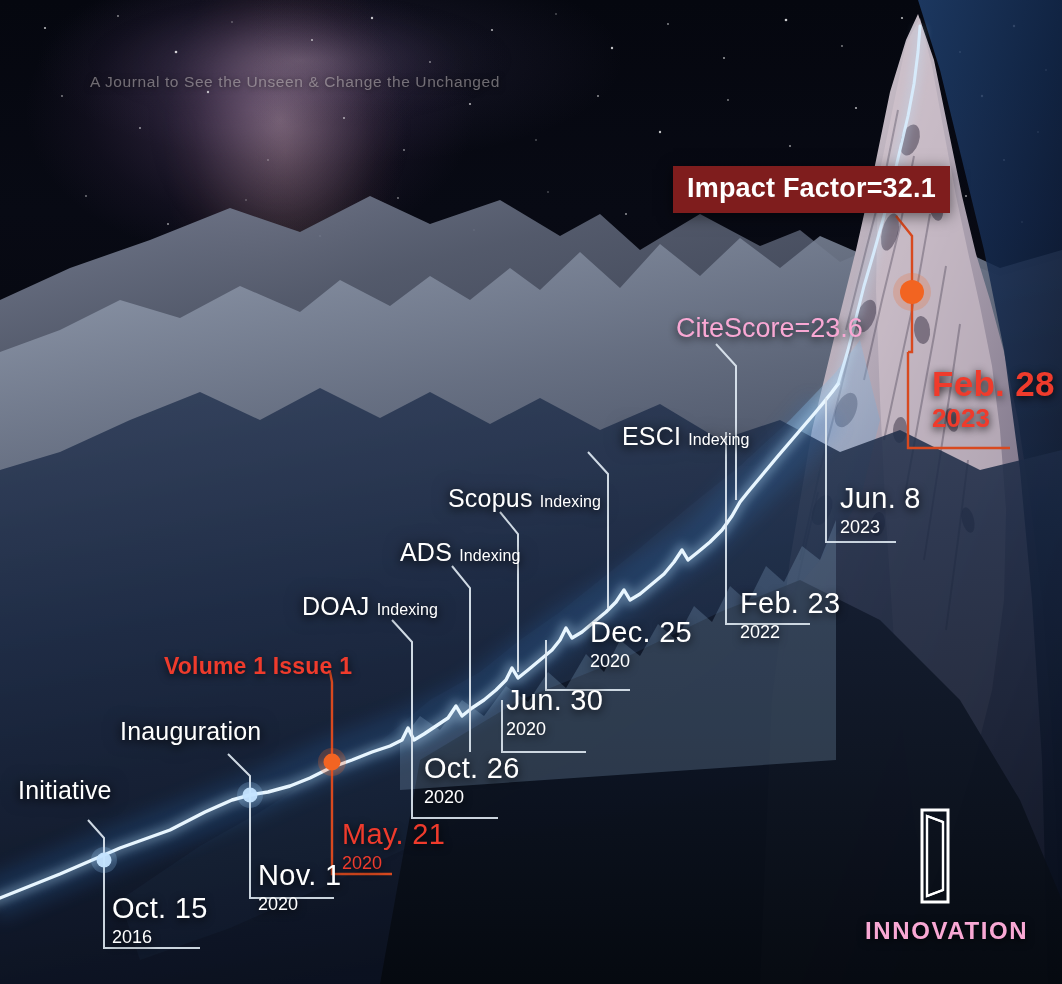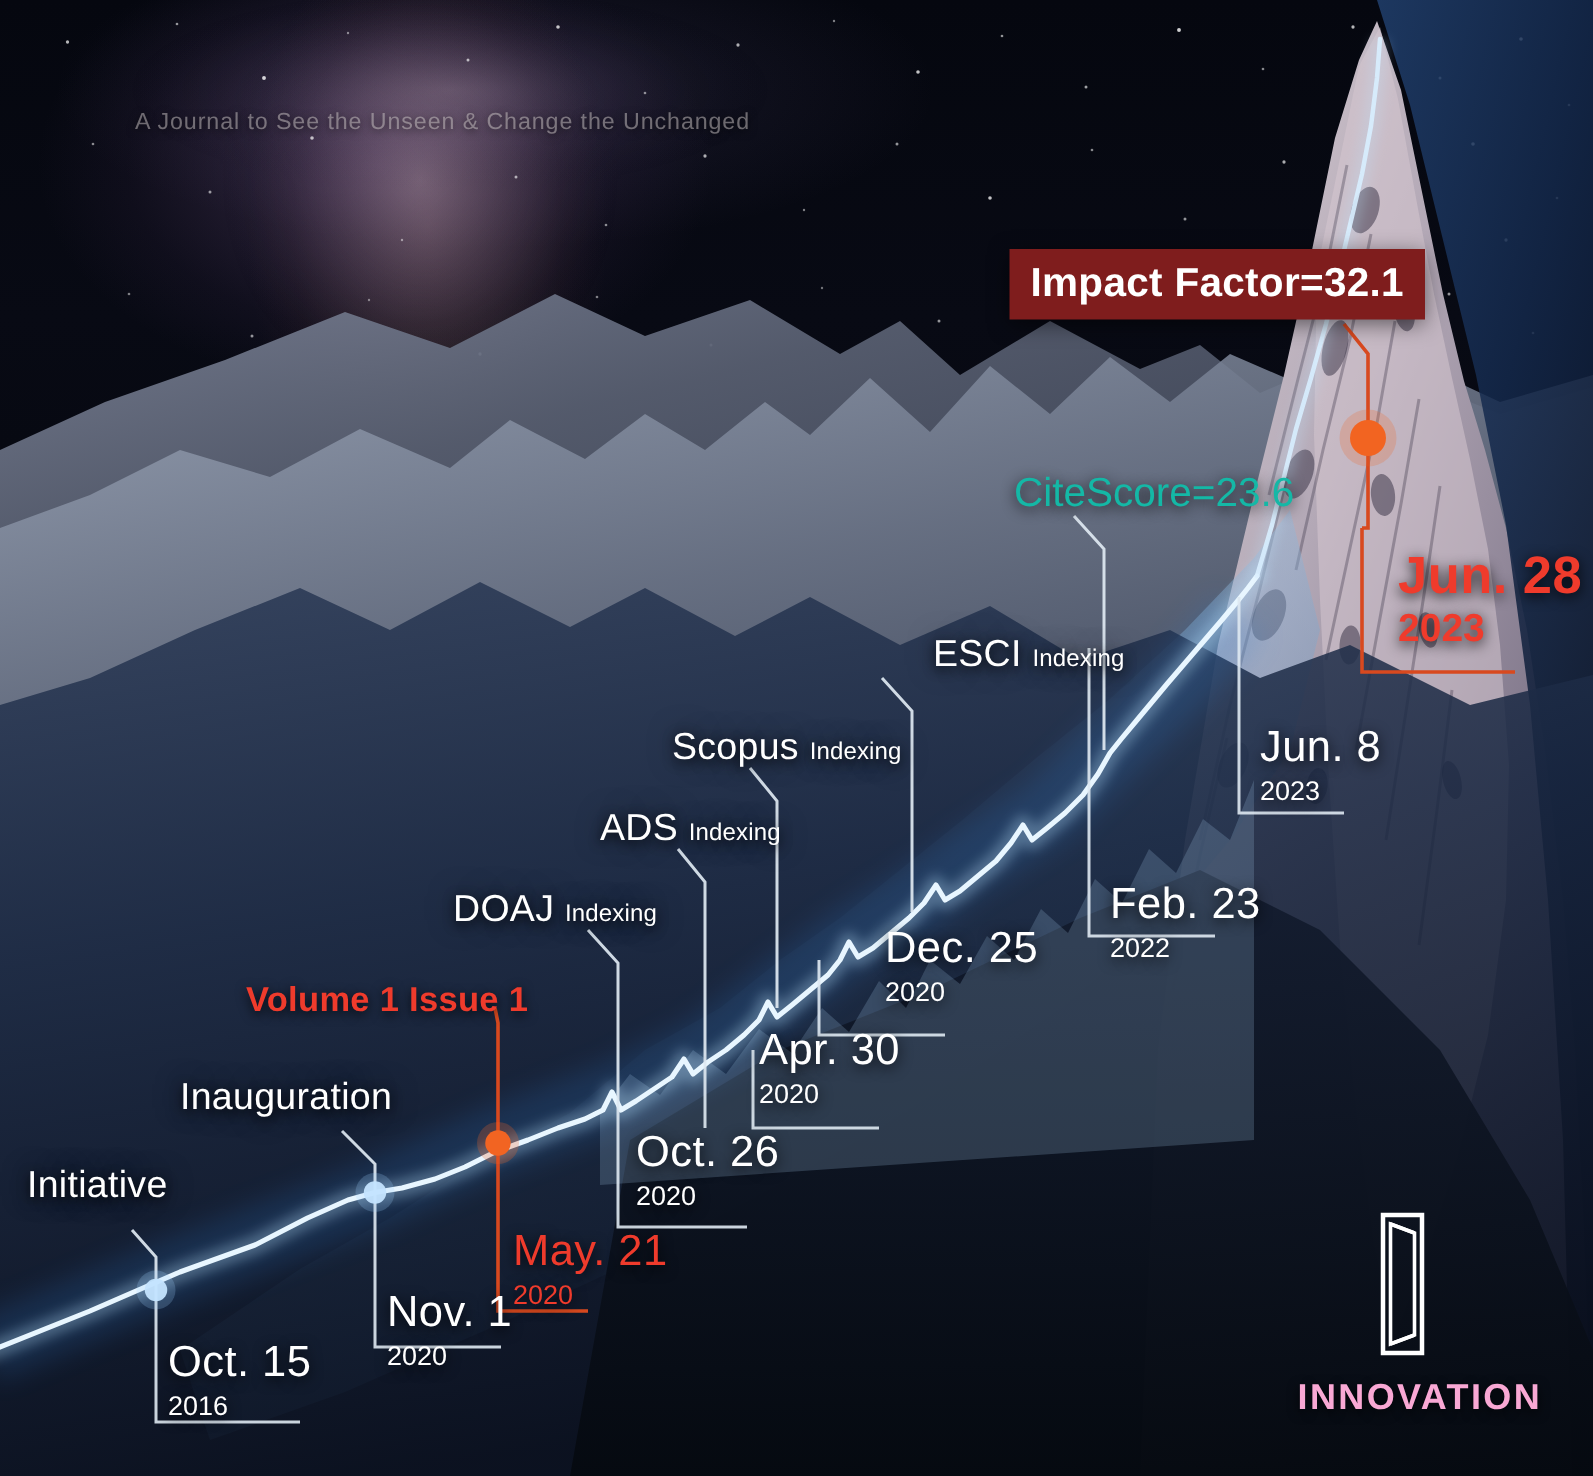--- a/index.html
+++ b/index.html
@@ -48,21 +48,21 @@
 
   
   .ms{
     color:#ffffff;font-size:25px;font-weight:400;letter-spacing:.2px;
     text-shadow:0 2px 8px rgba(0,0,0,.85),0 0 18px rgba(0,0,0,.6);
   }
   .ms .sm{font-size:16px;font-weight:400;letter-spacing:.1px;}
 
   
   .metric{
-    color:#14b8a6;font-size:27px;font-weight:400;
+    color:#f9a8d4;font-size:27px;font-weight:400;
     text-shadow:0 2px 9px rgba(0,0,0,.9);
   }
 
   
   .date{
     color:#ffffff;
     text-shadow:0 2px 9px rgba(0,0,0,.9);
   }
   .date .d{font-size:29px;font-weight:400;letter-spacing:.3px;display:block;}
   .date .y{font-size:18px;font-weight:400;display:block;margin-top:5px;}
@@ -377,41 +377,41 @@
       <span class="sm">Indexing</span>
     </div>
 
     <div class="lbl redtext" style="left:164px;top:655px;">Volume 1 Issue 1</div>
 
     <div class="lbl ms" style="left:120px;top:719px;">Inauguration</div>
 
     <div class="lbl ms" style="left:18px;top:778px;">Initiative</div>
 
     <div class="lbl date big red" style="left:932px;top:366px;">
-      <span class="d">Jun. 28</span>
+      <span class="d">Feb. 28</span>
       <span class="y">2023</span>
     </div>
 
     <div class="lbl date" style="left:840px;top:484px;">
       <span class="d">Jun. 8</span>
       <span class="y">2023</span>
     </div>
 
     <div class="lbl date" style="left:740px;top:589px;">
       <span class="d">Feb. 23</span>
       <span class="y">2022</span>
     </div>
 
     <div class="lbl date" style="left:590px;top:618px;">
       <span class="d">Dec. 25</span>
       <span class="y">2020</span>
     </div>
 
     <div class="lbl date" style="left:506px;top:686px;">
-      <span class="d">Apr. 30</span>
+      <span class="d">Jun. 30</span>
       <span class="y">2020</span>
     </div>
 
     <div class="lbl date" style="left:424px;top:754px;">
       <span class="d">Oct. 26</span>
       <span class="y">2020</span>
     </div>
 
     <div class="lbl date red" style="left:342px;top:820px;">
       <span class="d">May. 21</span>

